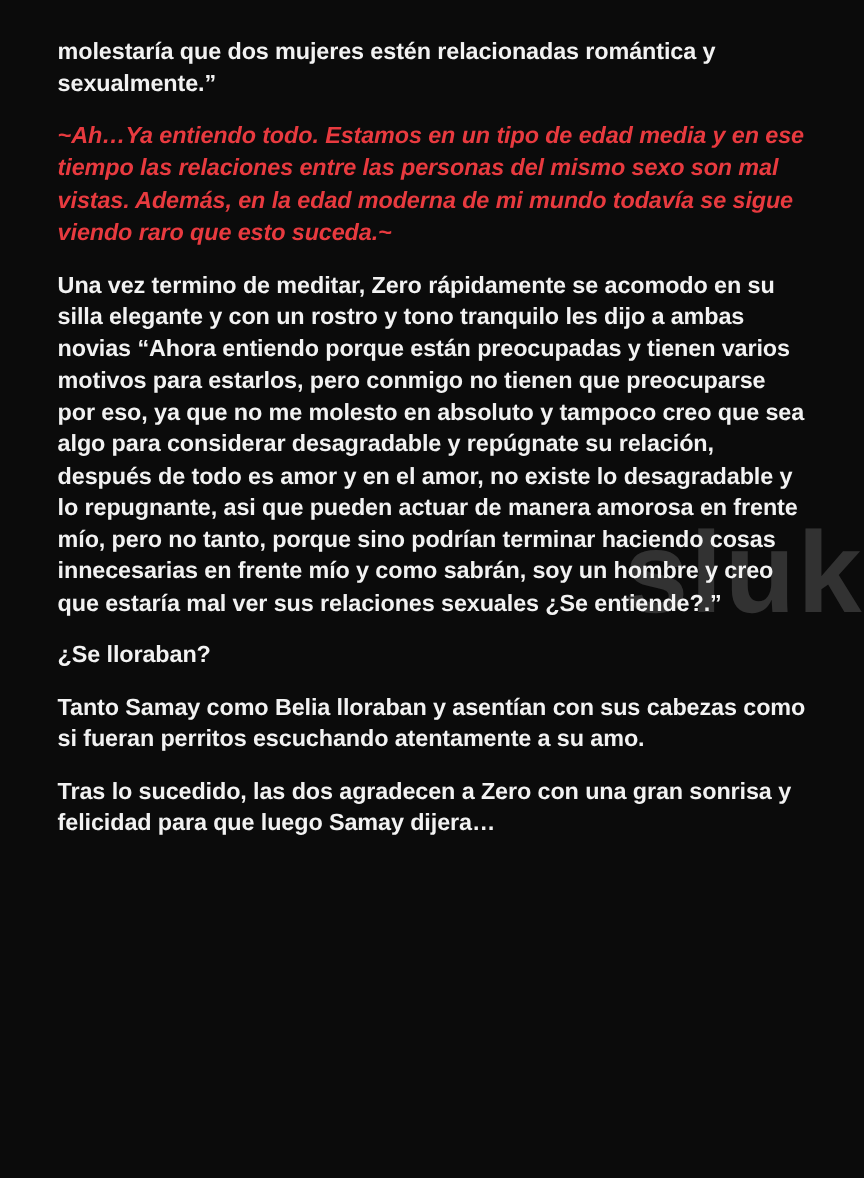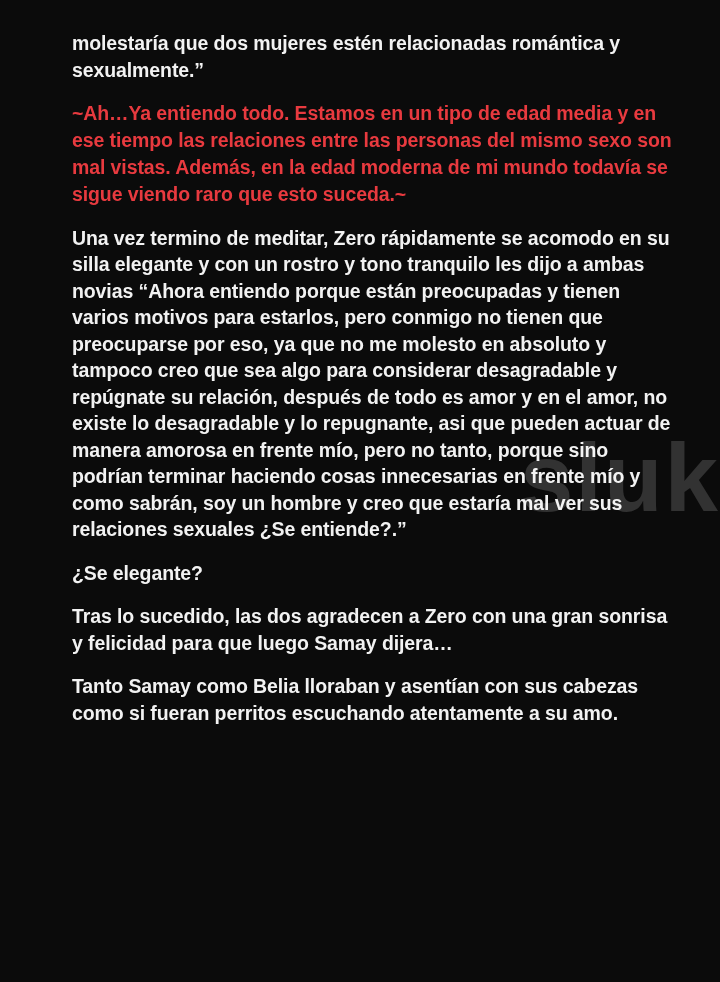--- a/index.html
+++ b/index.html
@@ -19,21 +19,21 @@
     height: 982px;
     background: #0b0b0b;
     box-sizing: border-box;
   }
   .reader {
     position: absolute;
     left: 0;
     top: 0;
     right: 0;
     bottom: 0;
-    padding: 30px 48px 40px 72px;
+    padding: 30px 48px 40px 48px;
     box-sizing: border-box;
     overflow: hidden;
   }
   .watermark {
     position: absolute;
     left: 0;
     right: 0;
     top: 430px;
     text-align: right;
     font-size: 96px;
@@ -48,34 +48,35 @@
   p.para {
     color: #f2f2f2;
     font-size: 19.5px;
     line-height: 1.36;
     font-weight: bold;
     margin: 0 0 17px 0;
     letter-spacing: -0.1px;
   }
   p.para.thought {
     color: #e83a3f;
+    font-style: italic;
     font-size: 19.5px;
     line-height: 1.38;
   }
   .spacer-bottom {
     height: 60px;
   }
 </style>
 </head>
 <body>
 
 <div class="page">
   <div class="reader">
     <p class="para">molestaría que dos mujeres estén relacionadas romántica y sexualmente.”</p>
     <p class="para thought">~Ah…Ya entiendo todo. Estamos en un tipo de edad media y en ese tiempo las relaciones entre las personas del mismo sexo son mal vistas. Además, en la edad moderna de mi mundo todavía se sigue viendo raro que esto suceda.~</p>
     <p class="para">Una vez termino de meditar, Zero rápidamente se acomodo en su silla elegante y con un rostro y tono tranquilo les dijo a ambas novias “Ahora entiendo porque están preocupadas y tienen varios motivos para estarlos, pero conmigo no tienen que preocuparse por eso, ya que no me molesto en absoluto y tampoco creo que sea algo para considerar desagradable y repúgnate su relación, después de todo es amor y en el amor, no existe lo desagradable y lo repugnante, asi que pueden actuar de manera amorosa en frente mío, pero no tanto, porque sino podrían terminar haciendo cosas innecesarias en frente mío y como sabrán, soy un hombre y creo que estaría mal ver sus relaciones sexuales ¿Se entiende?.”</p>
-    <p class="para">¿Se elegante?</p>
+    <p class="para">¿Se lloraban?</p>
+    <p class="para">Tanto Samay como Belia lloraban y asentían con sus cabezas como si fueran perritos escuchando atentamente a su amo.</p>
     <p class="para">Tras lo sucedido, las dos agradecen a Zero con una gran sonrisa y felicidad para que luego Samay dijera…</p>
-    <p class="para">Tanto Samay como Belia lloraban y asentían con sus cabezas como si fueran perritos escuchando atentamente a su amo.</p>
     <div class="spacer-bottom"></div>
   </div>
   <div class="watermark">sluk</div>
 </div>
 
 </body></html>

